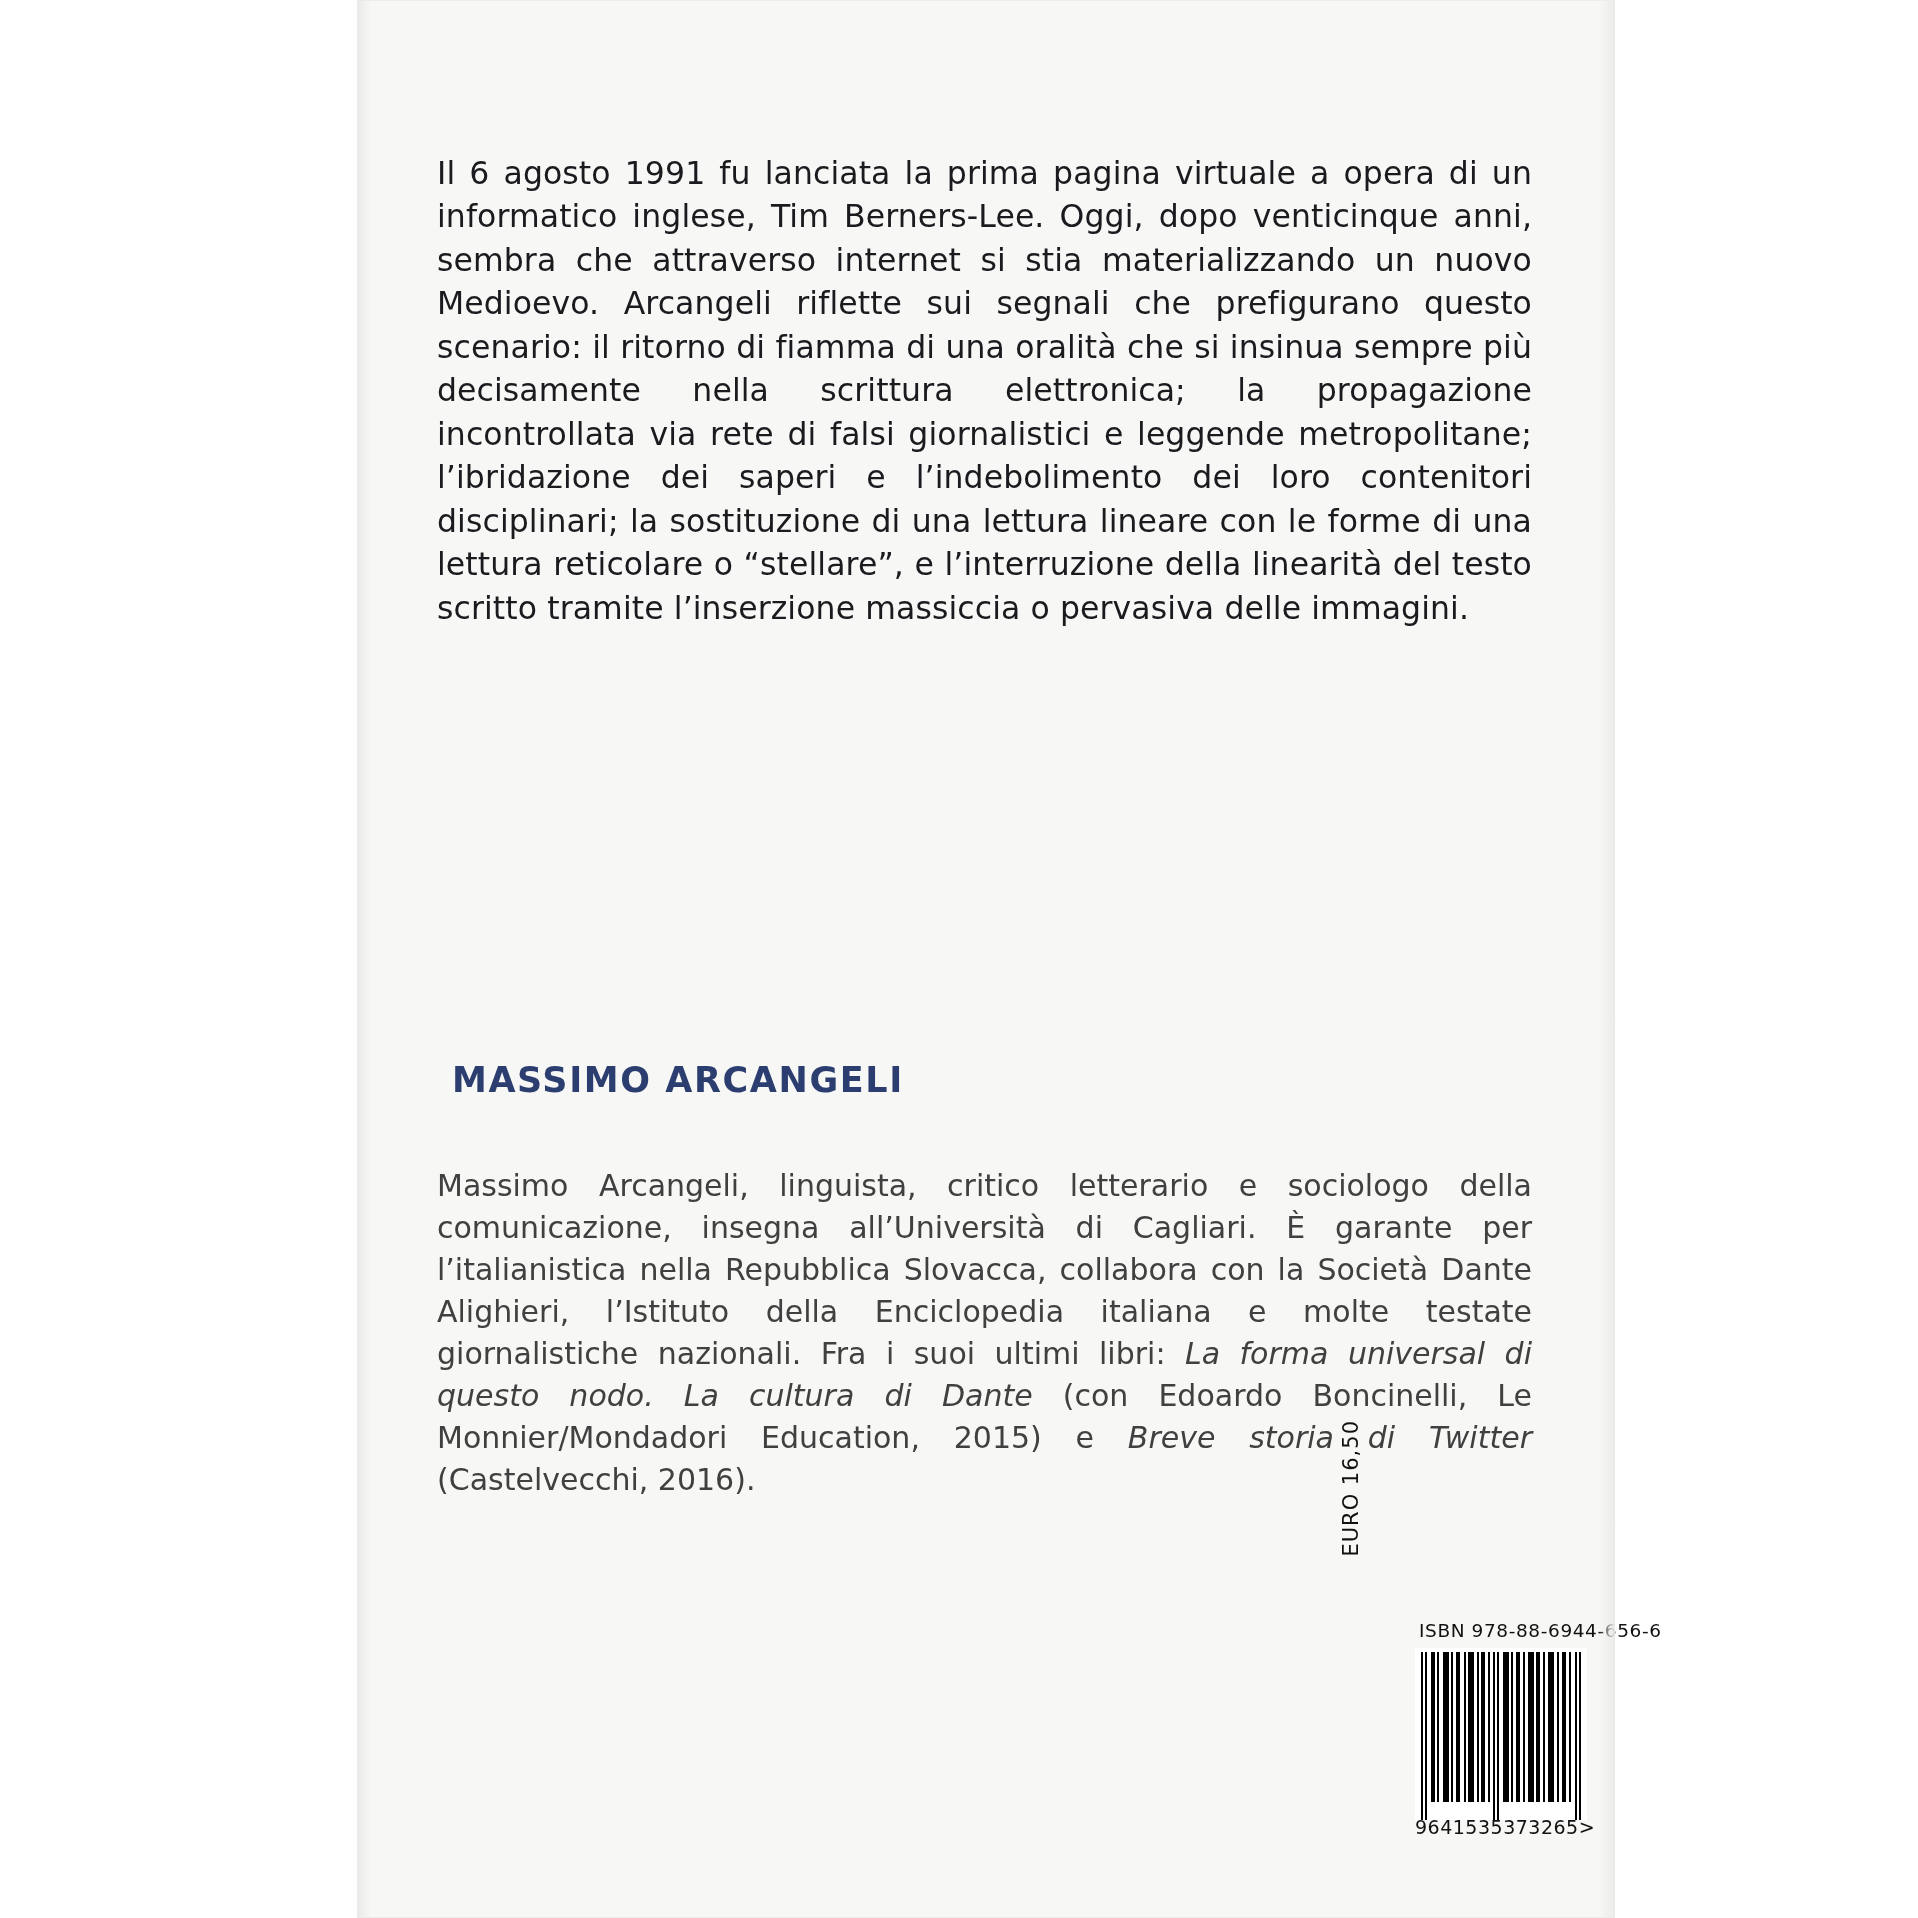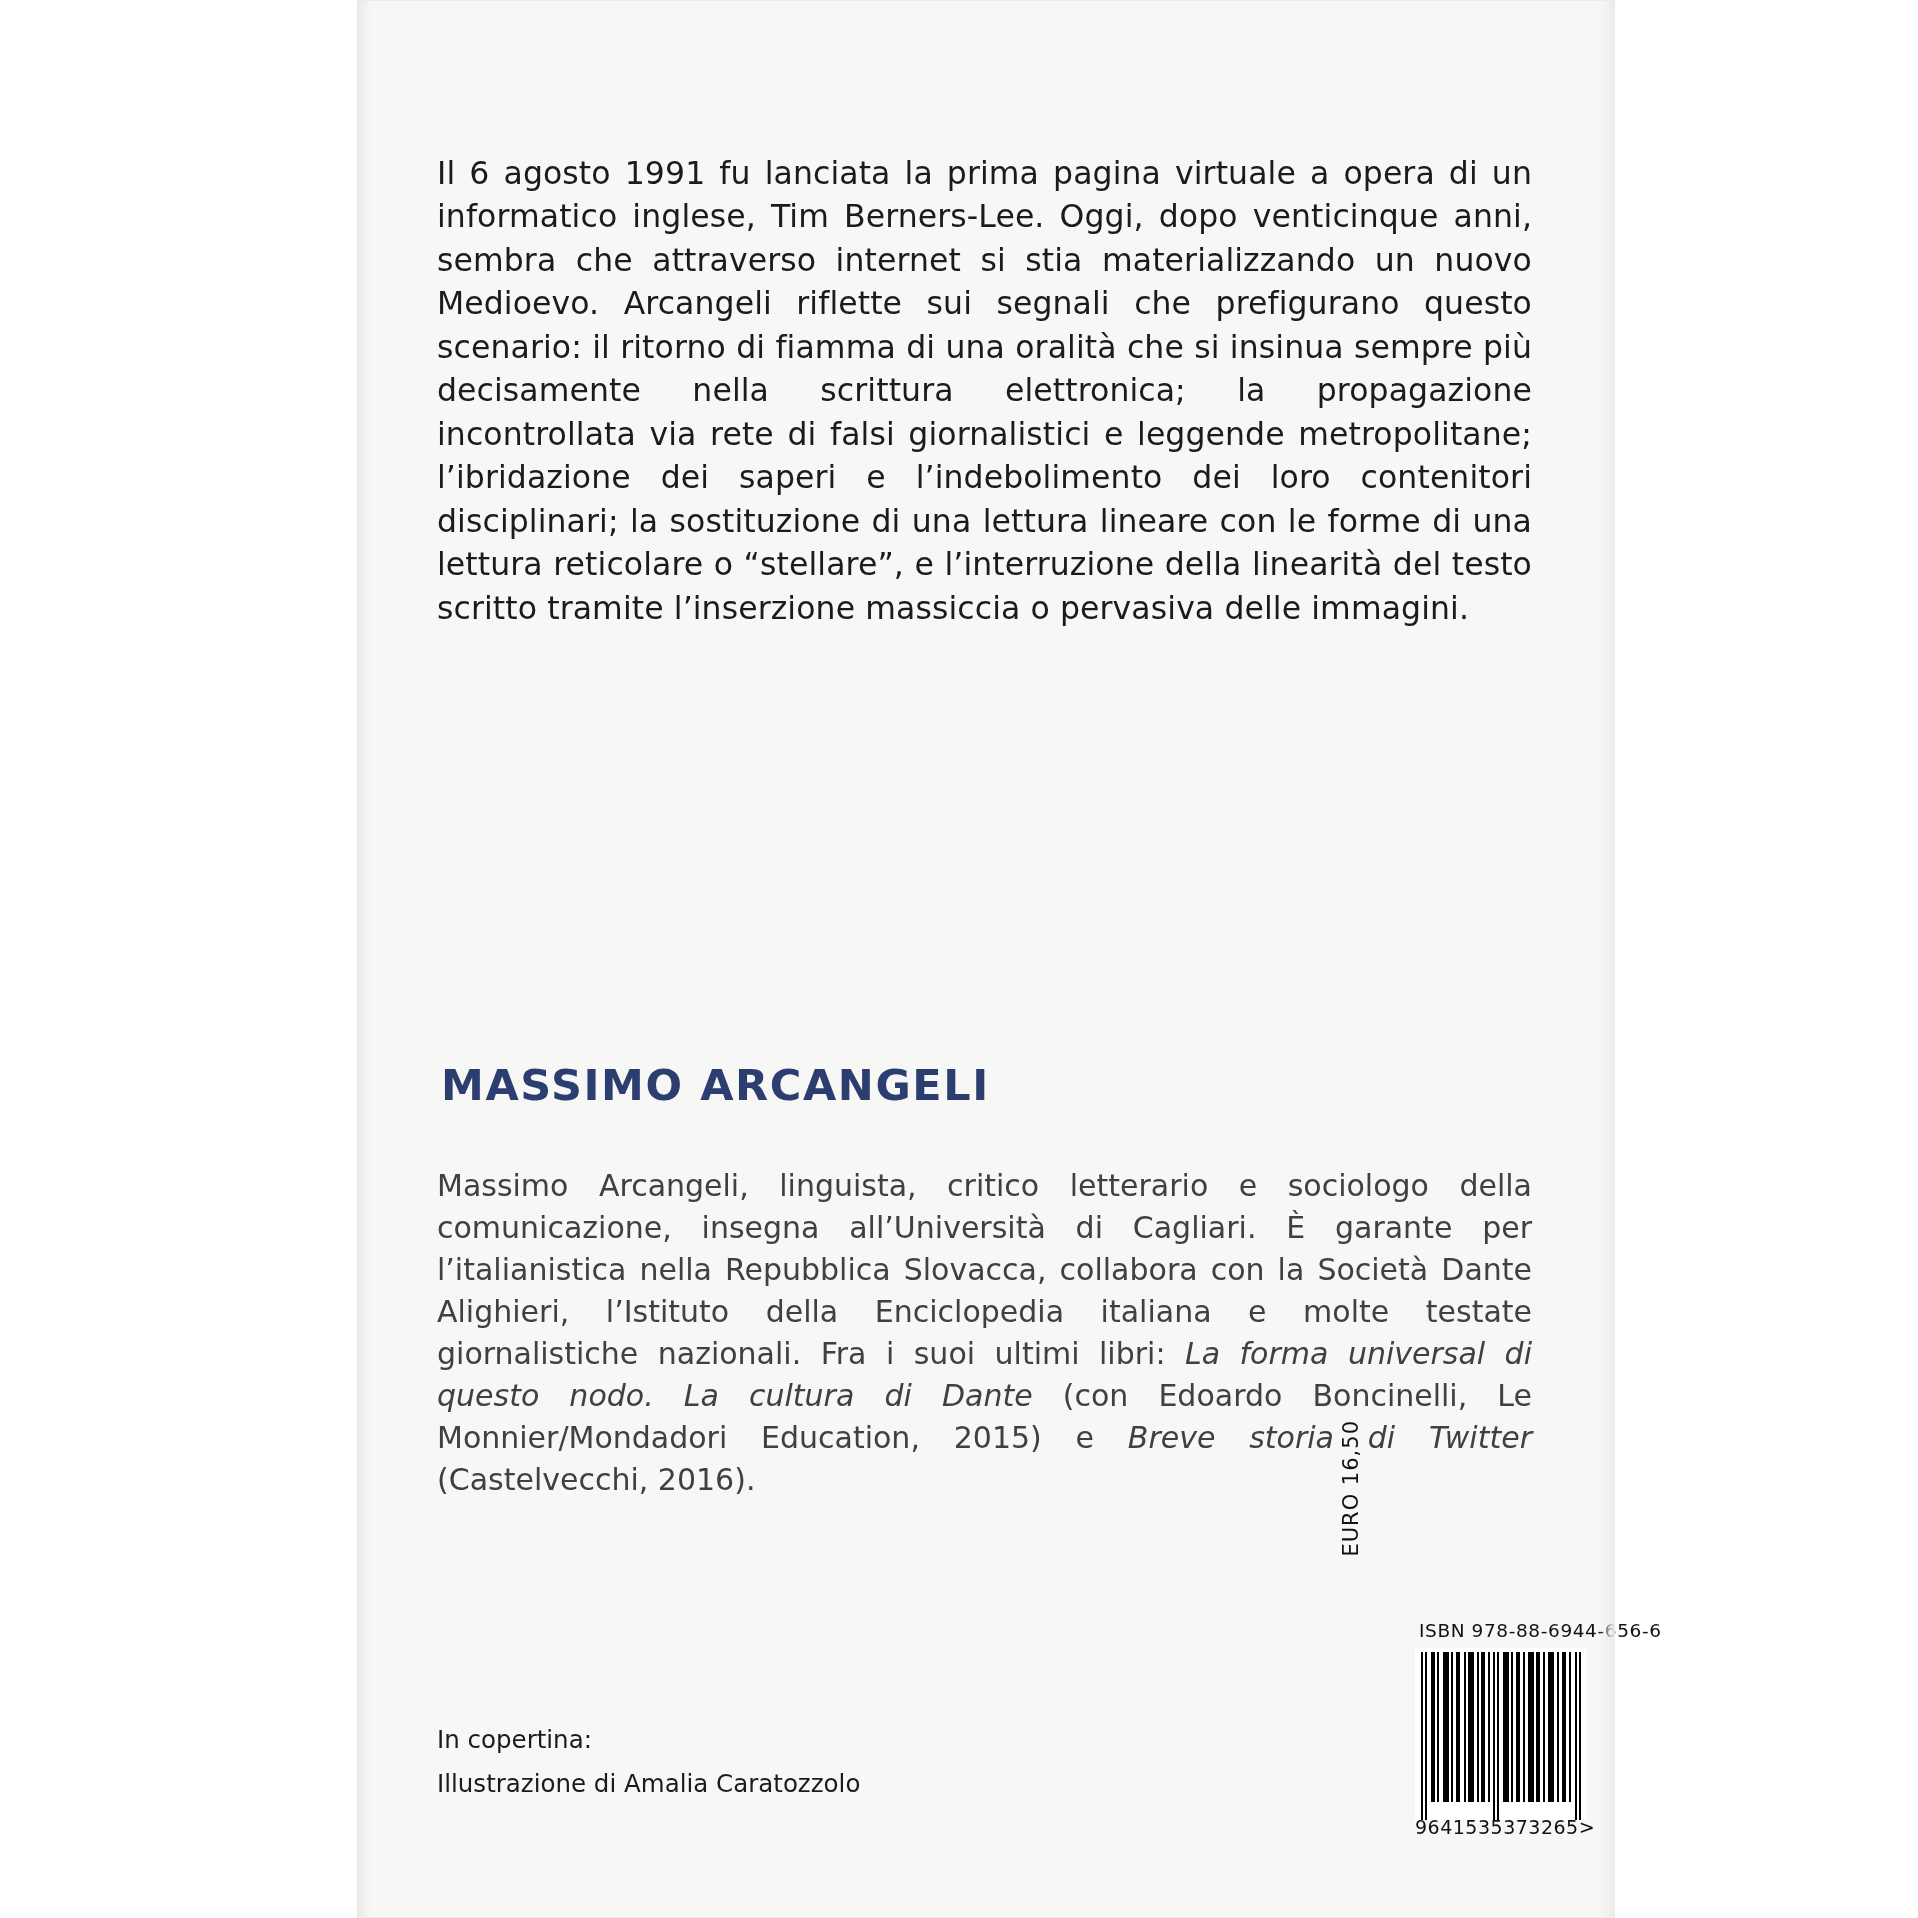--- a/index.html
+++ b/index.html
@@ -51,24 +51,24 @@
     font-size: 31.5px;
     line-height: 43.5px;
     color: #1b1b1f;
     text-align: justify;
     hyphens: manual;
     letter-spacing: 0.1px;
   }
 
   .author-name {
     position: absolute;
-    left: 84px;
+    left: 95px;
     top: 1060px;
     width: 1095px;
-    font-size: 43px;
+    font-size: 35px;
     letter-spacing: 1.6px;
     color: #2c3e70;
     font-weight: 600;
   }
 
   .author-bio {
     position: absolute;
     left: 80px;
     top: 1135px;
     width: 1095px;
@@ -146,24 +146,20 @@
 <body>
 
 <div id="back-cover">
 
   <p class="blurb">Il 6 agosto 1991 fu lanciata la prima pagina virtuale a opera di un informatico inglese, Tim Berners-Lee. Oggi, dopo venticinque anni, sembra che attraverso internet si stia materializzando un nuovo Medioevo. Arcangeli riflette sui segnali che prefigurano questo scenario: il ritorno di fiamma di una oralità che si insinua sempre più decisamente nella scrittura elettronica; la propagazione incontrollata via rete di falsi giornalistici e leggende metropolitane; l’ibridazione dei saperi e l’indebolimento dei loro contenitori disciplinari; la sostituzione di una lettura lineare con le forme di una lettura reticolare o “stellare”, e l’interruzione della linearità del testo scritto tramite l’inserzione massiccia o pervasiva delle immagini.</p>
 
   <div class="author-name">MASSIMO ARCANGELI</div>
 
   <p class="author-bio"><span>Massimo Arcangeli, linguista, critico letterario e sociologo della comunicazione, insegna all’Università di Cagliari. È garante per l’italianistica nella Repubblica Slovacca, collabora con la Società Dante Alighieri, l’Istituto della Enciclopedia italiana e molte testate giornalistiche nazionali. Fra i suoi ultimi libri: </span><i>La forma universal di questo nodo. La cultura di Dante</i><span> (con Edoardo Boncinelli, Le Monnier/Mondadori Education, 2015) e </span><i>Breve storia di Twitter</i><span> (Castelvecchi, 2016).</span></p>
 
-  <div class="credits">
-    <div>In copertina:</div>
-    <div>Illustrazione di Amalia Caratozzolo</div>
-  </div>
 
   <div class="barcode-block">
     <div class="isbn-text">ISBN  978-88-6944-656-6</div>
     <div class="price-vertical">EURO 16,50</div>
     <svg class="barcode" viewBox="0 0 172 172" preserveAspectRatio="none" xmlns="http://www.w3.org/2000/svg">
       <rect x="0" y="0" width="172" height="172" fill="#ffffff"></rect>
       <g fill="#000000">
         <rect x="6" y="4" width="2" height="168"></rect>
         <rect x="10" y="4" width="2" height="168"></rect>
         <rect x="16" y="4" width="4" height="150"></rect>

